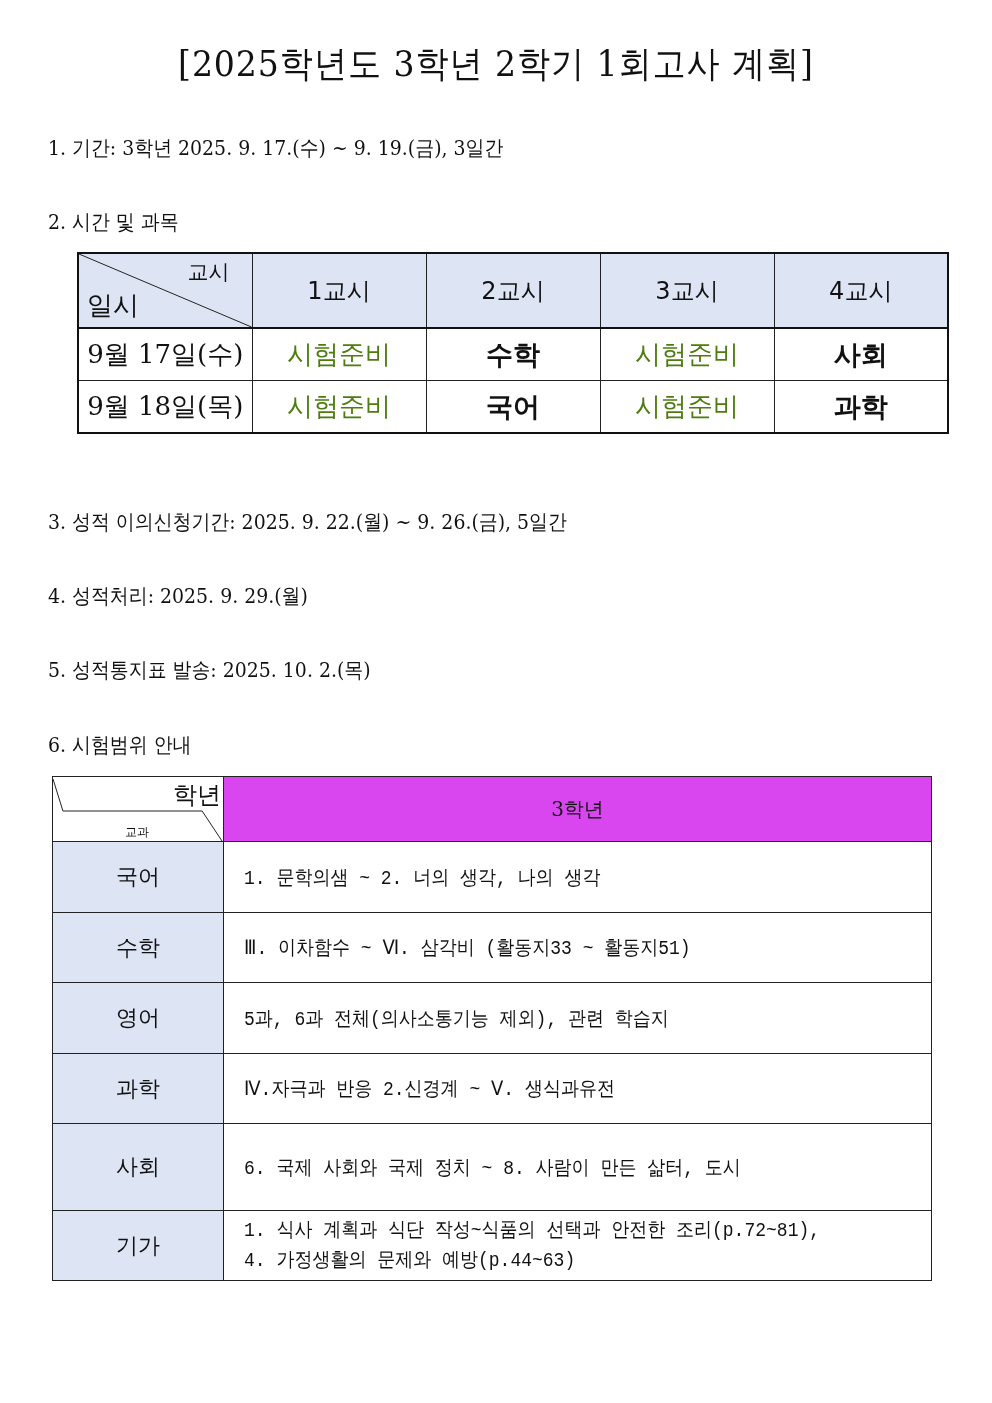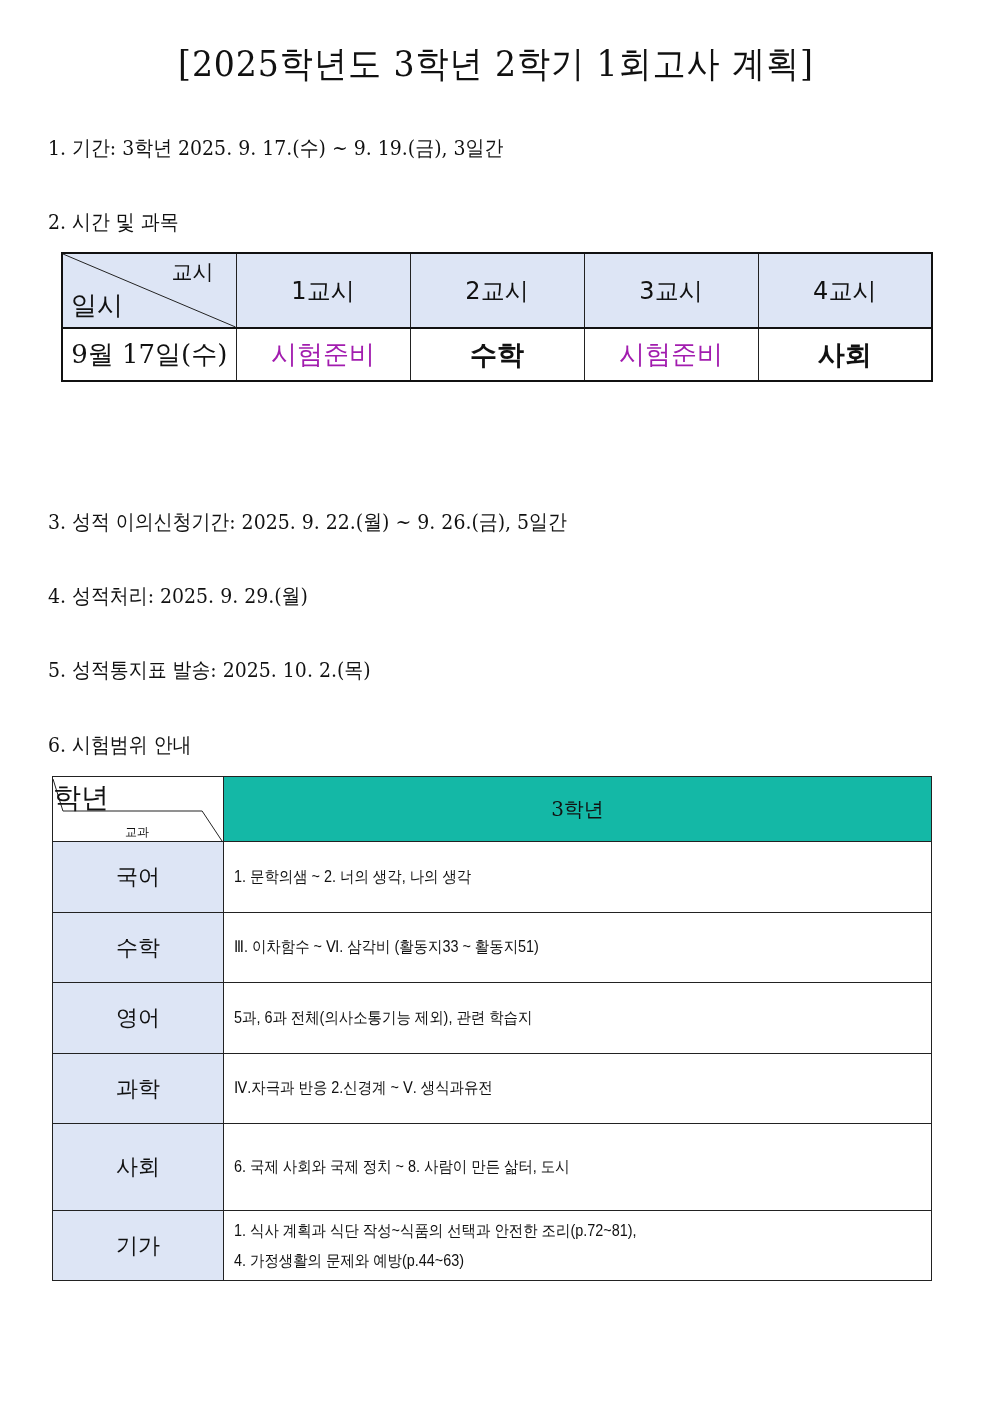--- a/index.html
+++ b/index.html
@@ -12,42 +12,42 @@
       font-size: 36px; letter-spacing: 1px; font-family: "DejaVu Serif", serif;
       transform: scaleX(0.92);
     }
     .line {
       position: absolute; left: 48px; font-size: 21px; white-space: nowrap;
       font-family: "DejaVu Serif", serif; transform-origin: left center;
       transform: scaleX(0.9);
     }
     table { border-collapse: collapse; position: absolute; table-layout: fixed; }
     
-    .sched { left: 61px; top: 252px; width: 870px; border: 2px solid #111; }
+    .sched { left: 77px; top: 252px; width: 870px; border: 2px solid #111; }
     .sched td, .sched th { border: 1px solid #222; text-align: center; padding: 0; }
     .sched th { background: #dde5f5; font-weight: normal; height: 73px; font-size: 24px; font-family: "DejaVu Sans", sans-serif; }
     .sched tr.head th { border-bottom: 2px solid #111; }
     .sched td { height: 51px; }
     .sched td.date { font-size: 26px; font-family: "DejaVu Serif", serif; }
-    .sched td.prep { font-size: 26px; font-family: Liberation Serif, serif; color: #a21caf; }
+    .sched td.prep { font-size: 26px; font-family: Liberation Serif, serif; color: #4d7c0f; }
     .sched td.subj { font-size: 27px; font-weight: bold; font-family: "DejaVu Sans", sans-serif; }
     .diag { position: relative; }
     .diag svg { position: absolute; left: 0; top: 0; width: 100%; height: 100%; }
     .diag .tr { position: absolute; right: 22px; top: 4px; font-size: 21px; }
     .diag .bl { position: absolute; left: 8px; bottom: 4px; font-size: 26px; }
     
     .range { left: 52px; top: 776px; width: 879px; border: 1px solid #111; }
     .range td { border: 1px solid #222; padding: 0; }
-    .range td.hdr { background: #14b8a6; text-align: center; font-size: 20px; height: 64px; }
+    .range td.hdr { background: #d946ef; text-align: center; font-size: 20px; height: 64px; }
     .range td.subjcell { background: #dde5f5; text-align: center; font-size: 22px; font-family: "DejaVu Sans", sans-serif; }
-    .range td.content { padding-left: 10px; font-size: 16px; font-family: Liberation Sans, sans-serif; white-space: nowrap; }
+    .range td.content { padding-left: 20px; font-size: 20px; font-family: Liberation Mono, monospace; white-space: nowrap; }
     .range td.content span { display: inline-block; transform: scaleX(0.9); transform-origin: left center; }
     .range .diag2 { position: relative; height: 64px; }
     .range .diag2 svg { position: absolute; left: 0; top: 0; width: 100%; height: 100%; }
-    .range .diag2 .t { position: absolute; left: 0; width: 168px; text-align: left; top: 2px; font-size: 28px; }
+    .range .diag2 .t { position: absolute; left: 0; width: 168px; text-align: right; top: 2px; font-size: 24px; }
     .range .diag2 .b { position: absolute; left: 0; width: 168px; text-align: center; bottom: 0px; font-size: 12px; }
     .two-line div { line-height: 30px; }
   </style>
 </head>
 <body>
 
 <div class="title">[2025학년도 3학년 2학기 1회고사 계획]</div>
 
 <div class="line" style="top:134px;">1. 기간: 3학년 2025. 9. 17.(수) ~ 9. 19.(금), 3일간</div>
 <div class="line" style="top:208px;">2. 시간 및 과목</div>
@@ -73,20 +73,27 @@
     <th>2교시</th>
     <th>3교시</th>
     <th>4교시</th>
   </tr>
   <tr>
     <td class="date">9월  17일(수)</td>
     <td class="prep">시험준비</td>
     <td class="subj">수학</td>
     <td class="prep">시험준비</td>
     <td class="subj">사회</td>
+  </tr>
+  <tr>
+    <td class="date">9월  18일(목)</td>
+    <td class="prep">시험준비</td>
+    <td class="subj">국어</td>
+    <td class="prep">시험준비</td>
+    <td class="subj">과학</td>
   </tr>
 </tbody>
   </table>
 
 <div class="line" style="top:508px;">3. 성적 이의신청기간: 2025. 9. 22.(월) ~ 9. 26.(금), 5일간</div>
 <div class="line" style="top:582px;">4. 성적처리: 2025. 9. 29.(월)</div>
 <div class="line" style="top:656px;">5. 성적통지표 발송: 2025. 10. 2.(목)</div>
 <div class="line" style="top:731px;">6. 시험범위 안내</div>
 
 <table class="range">

